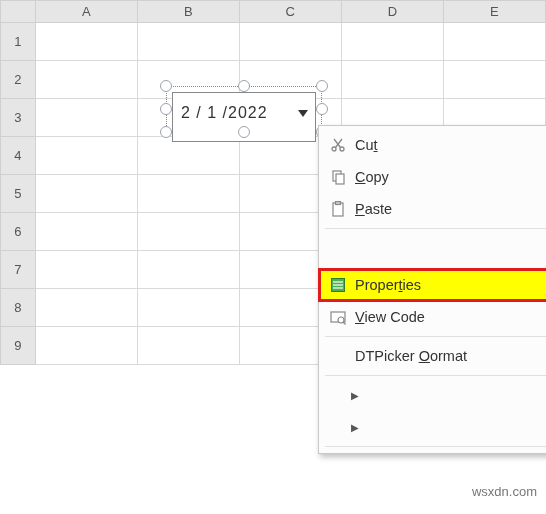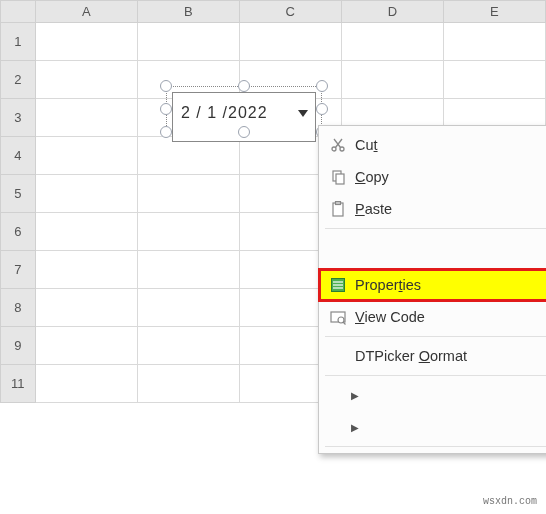--- a/index.html
+++ b/index.html
@@ -131,24 +131,24 @@
       outline: 3px solid #e11b1b;
       outline-offset: -2px;
       z-index: 2;
       margin-top: 40px;
     }
 
     
     .watermark {
       position: absolute;
       right: 6px;
-      bottom: 6px;
-      font-size: 10px;
+      bottom: 14px;
+      font-size: 13px;
       color: #777;
-      font-family: Liberation Mono, monospace;
+      font-family: Liberation Sans, sans-serif;
       background: rgba(255,255,255,0.8);
       padding: 1px 3px;
     }
   </style>
 </head>
 <body>
 
 <table class="sheet">
   <tbody>
       <tr>
@@ -224,28 +224,20 @@
         <td class="cell colE"></td>
       </tr>
   <tr>
         <td class="rowhdr">9</td>
         <td class="cell colA"></td>
         <td class="cell colB"></td>
         <td class="cell colC"></td>
         <td class="cell colD"></td>
         <td class="cell colE"></td>
       </tr>
-  <tr>
-        <td class="rowhdr">11</td>
-        <td class="cell colA"></td>
-        <td class="cell colB"></td>
-        <td class="cell colC"></td>
-        <td class="cell colD"></td>
-        <td class="cell colE"></td>
-      </tr>
 </tbody>
   </table>
 
 <div class="sel-outline" style="left:166px; top:86px; width:156px; height:46px;"></div>
 <div class="dtpicker">
   <span class="dtpicker-value">2 / 1 /2022</span>
   <span class="dtpicker-arrow">
     <svg viewBox="0 0 10 10">
         <path d="M0 2 L10 2 L5 9 Z"></path>
       </svg>

